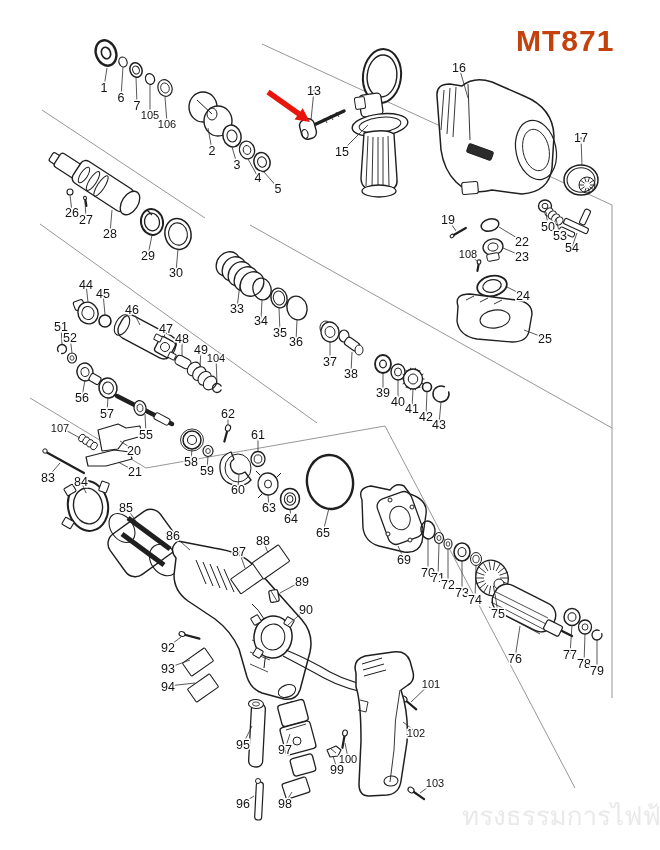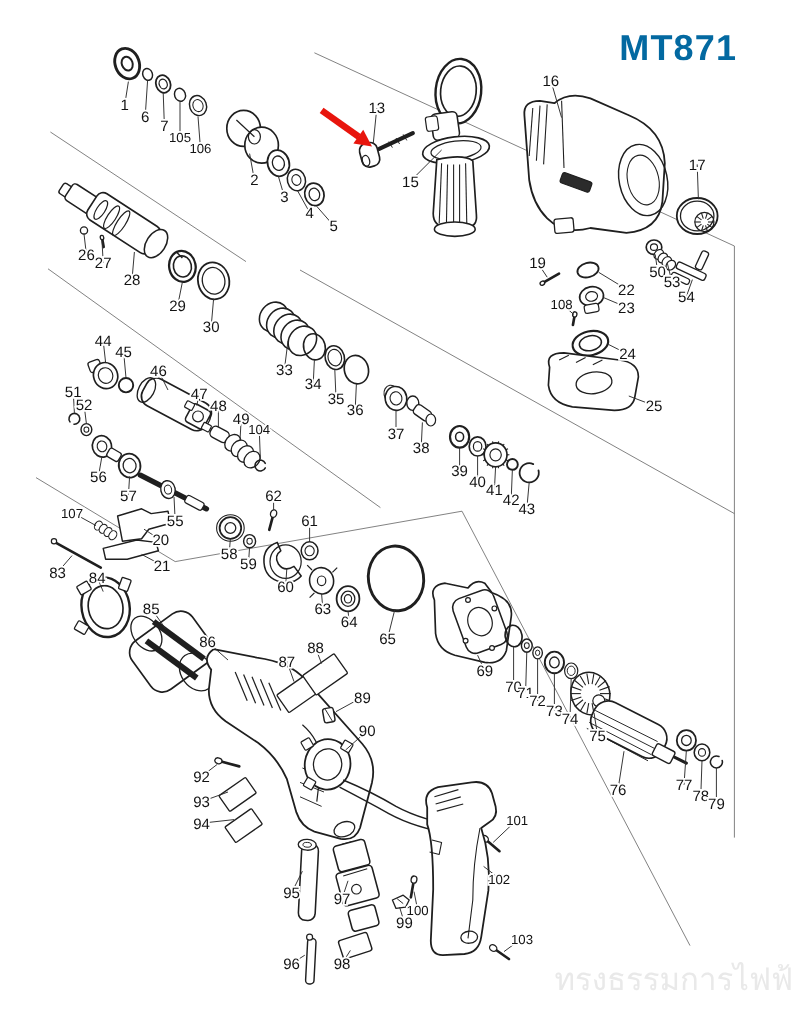--- a/index.html
+++ b/index.html
@@ -1,20 +1,20 @@
 <!DOCTYPE html>
 <html><head>
 <meta charset="utf-8">
 <style>
   html,body{margin:0;padding:0;background:#fff;}
   #page{position:relative;width:660px;height:850px;background:#fff;overflow:hidden;
         font-family:"Liberation Sans",sans-serif;}
   #diagram-svg{position:absolute;left:0;top:0;}
   #model-title{position:absolute;left:516px;top:24px;font-size:30px;font-weight:800;
-        letter-spacing:1px;color:#0369a1;font-family:"Liberation Sans",sans-serif;}
+        letter-spacing:1px;color:#c2410c;font-family:"Liberation Sans",sans-serif;}
   #watermark{position:absolute;left:462px;top:795px;width:195px;font-size:26px;
         color:#e9e9e9;font-family:"DejaVu Sans",sans-serif;white-space:nowrap;}
   .lbl{font-family:"Liberation Sans",sans-serif;fill:#131313;
        paint-order:stroke;stroke:#ffffff;stroke-width:3px;font-weight:400;}
 </style>
 </head>
 <body>
 
 <div id="page">
   <svg id="diagram-svg" width="660" height="850" viewBox="0 0 660 850">

